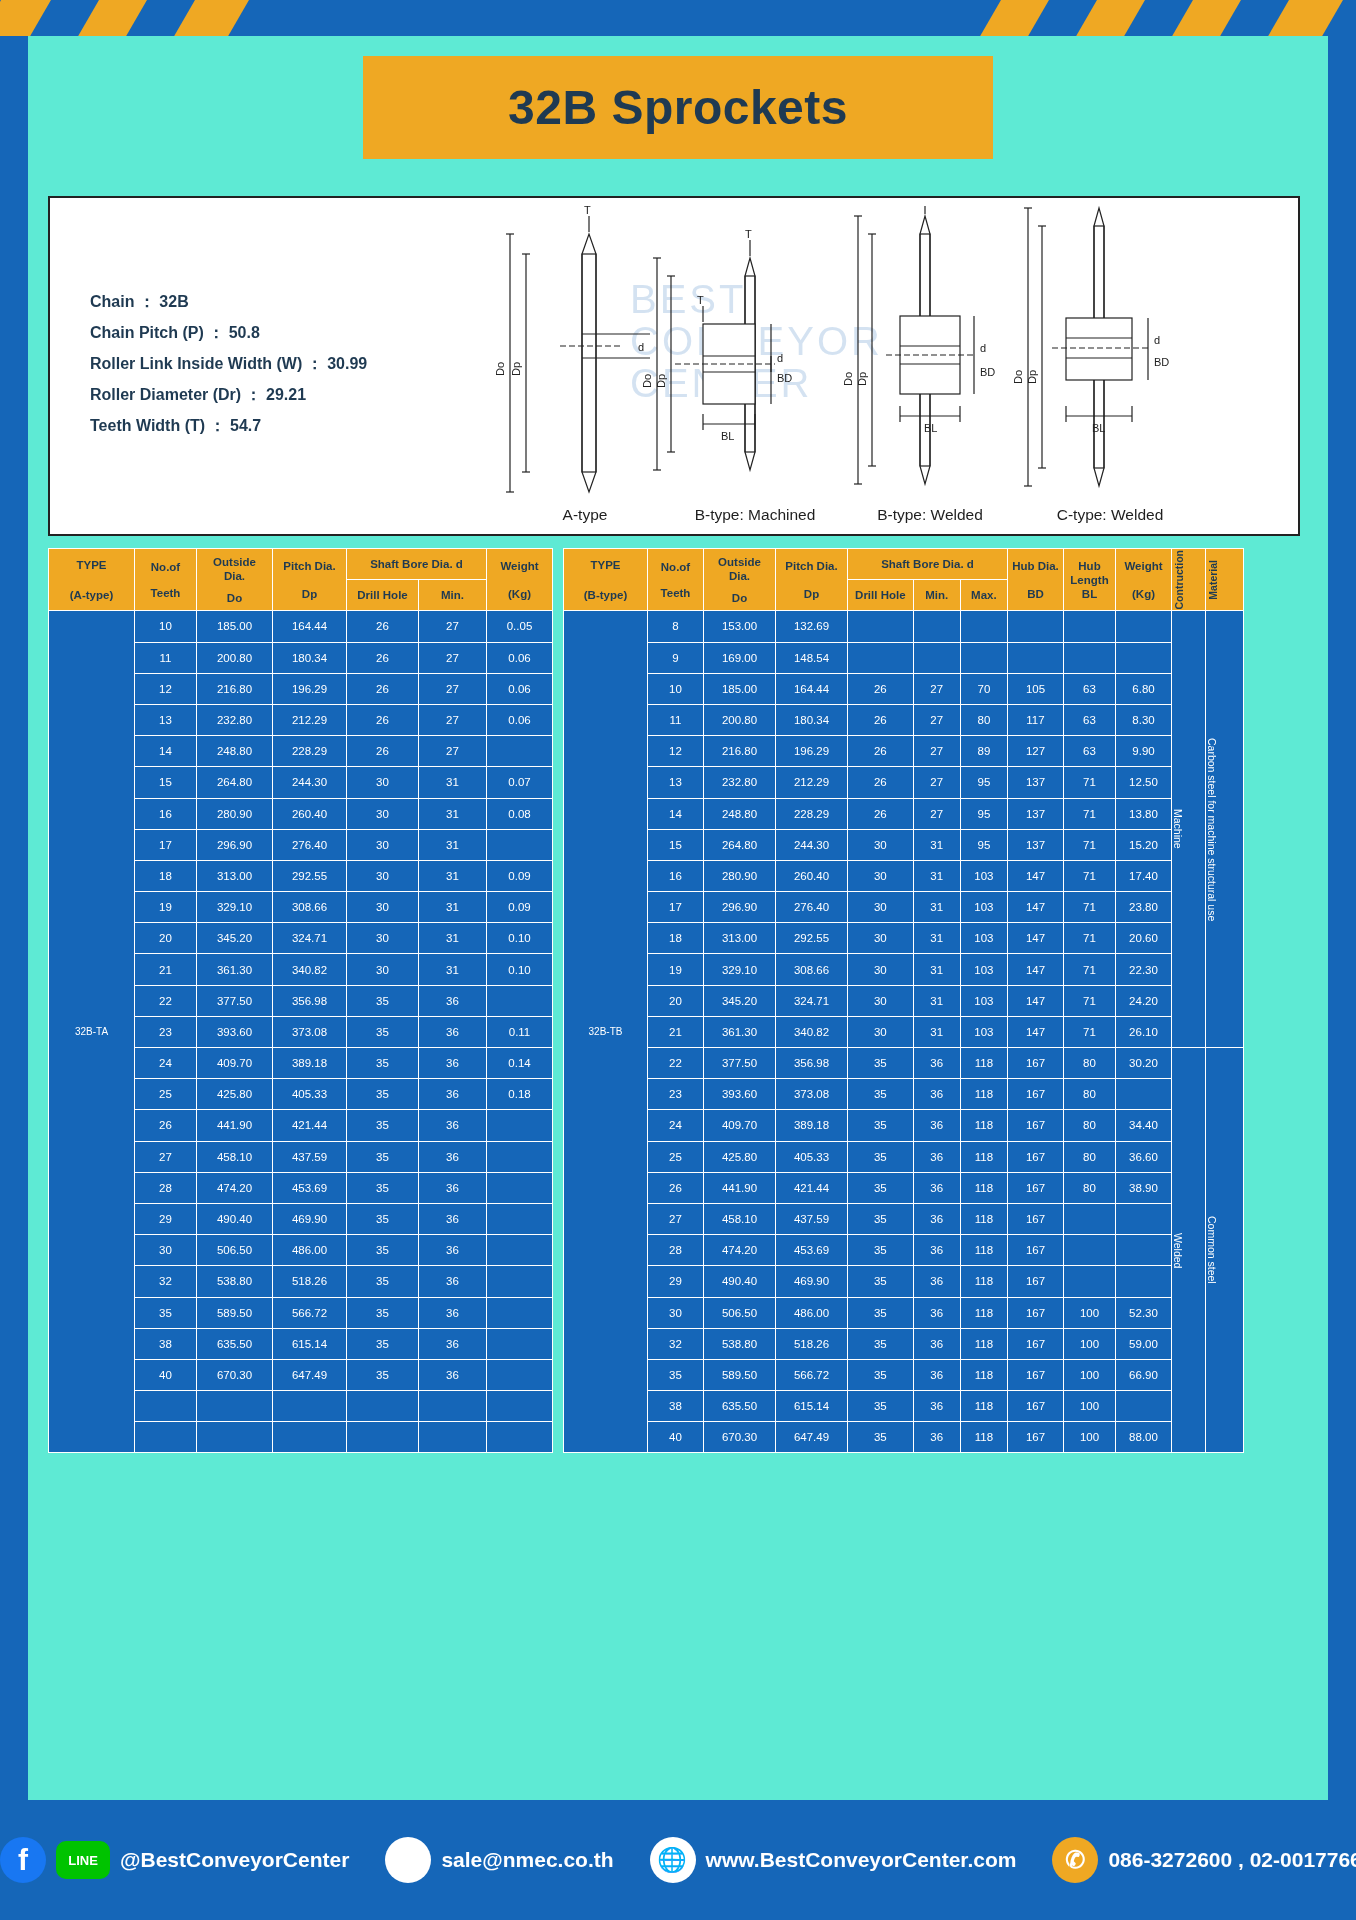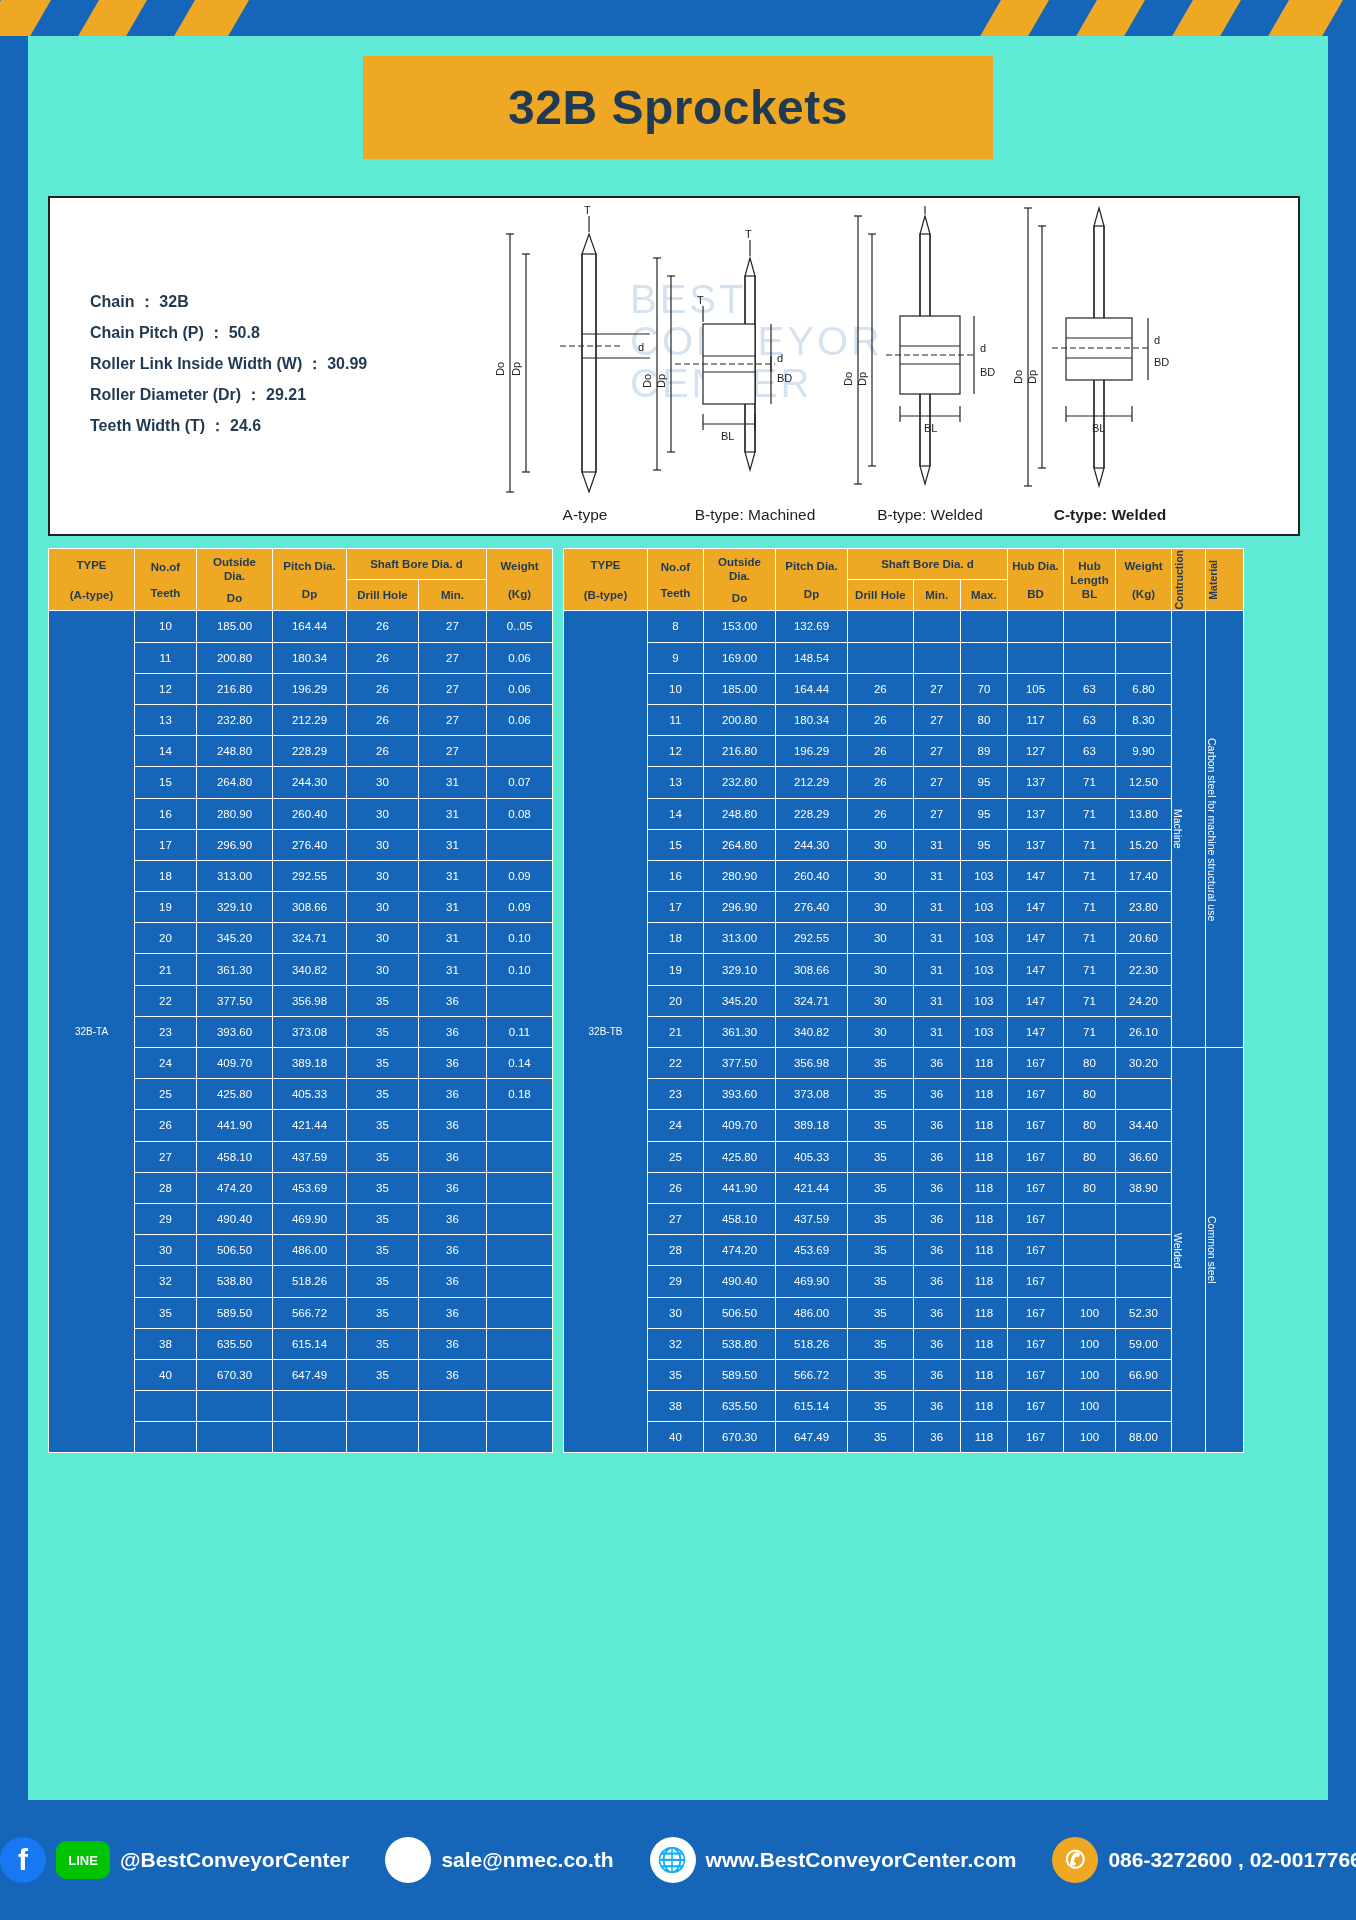--- a/index.html
+++ b/index.html
@@ -137,21 +137,21 @@
     <span>32B Sprockets</span>
   </div>
 
   <div class="spec-panel">
 
     <div class="spec-list">
       <div>Chain ： 32B</div>
       <div>Chain Pitch (P) ： 50.8</div>
       <div>Roller Link Inside Width (W) ： 30.99</div>
       <div>Roller Diameter (Dr) ： 29.21</div>
-      <div>Teeth Width (T) ： 24.6</div>
+      <div>Teeth Width (T) ： 54.7</div>
     </div>
 
     <div class="watermark">
       <div class="wm-text">BEST</div>
       <div class="wm-text">CONVEYOR</div>
       <div class="wm-text">CENTER</div>
     </div>
 
     <div class="drawings">
       <svg width="800" height="330" viewBox="0 0 800 330">
@@ -272,21 +272,21 @@
             <line x1="82" y1="200" x2="82" y2="216"></line>
             <line x1="16" y1="210" x2="82" y2="210"></line>
             <text x="42" y="226" fill="#222" stroke="none">BL</text>
           </g>
         </g>
       </svg>
 
       <div class="dwg-caption" style="left:0px;margin-top:11px;">A-type</div>
       <div class="dwg-caption" style="left:170px;">B-type: Machined</div>
       <div class="dwg-caption" style="left:345px;">B-type: Welded</div>
-      <div class="dwg-caption" style="left:525px;font-weight:bold;">C-type: Welded</div>
+      <div class="dwg-caption" style="left:525px;">C-type: Welded</div>
     </div>
   </div>
 
   <div class="tbl-wrap tbl-a">
     <table>
       <thead>
         <tr>
           <th rowspan="2" style="width:86px;">
             <div>TYPE</div>
             <div style="height:16px"></div>

